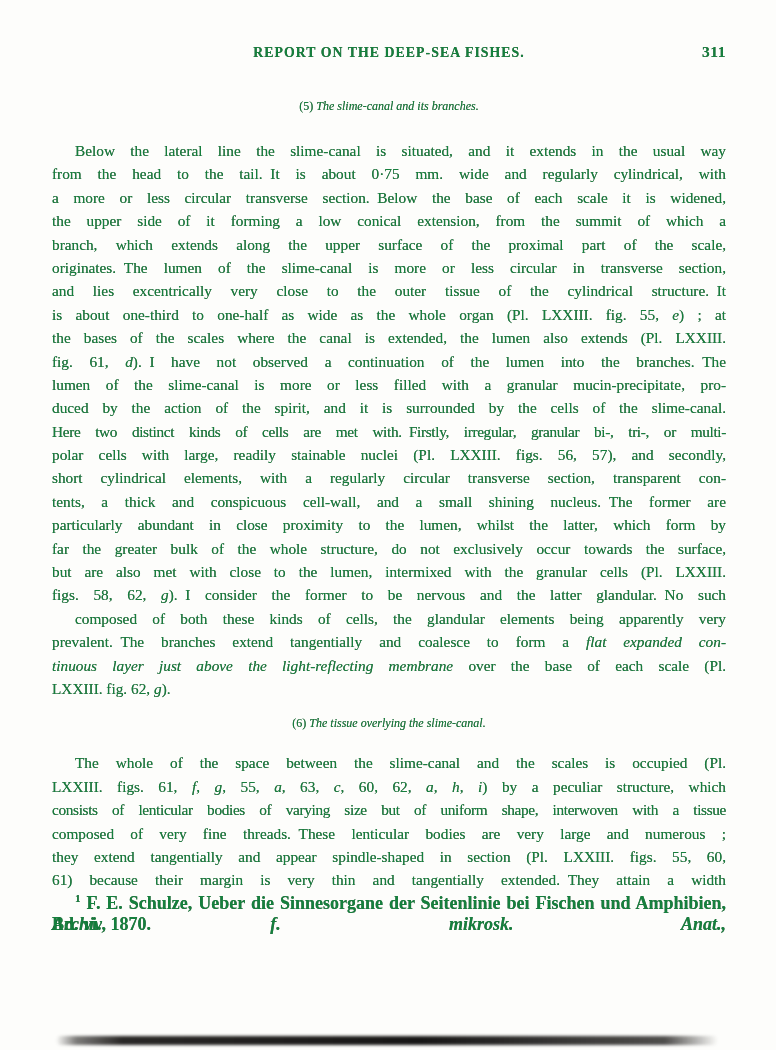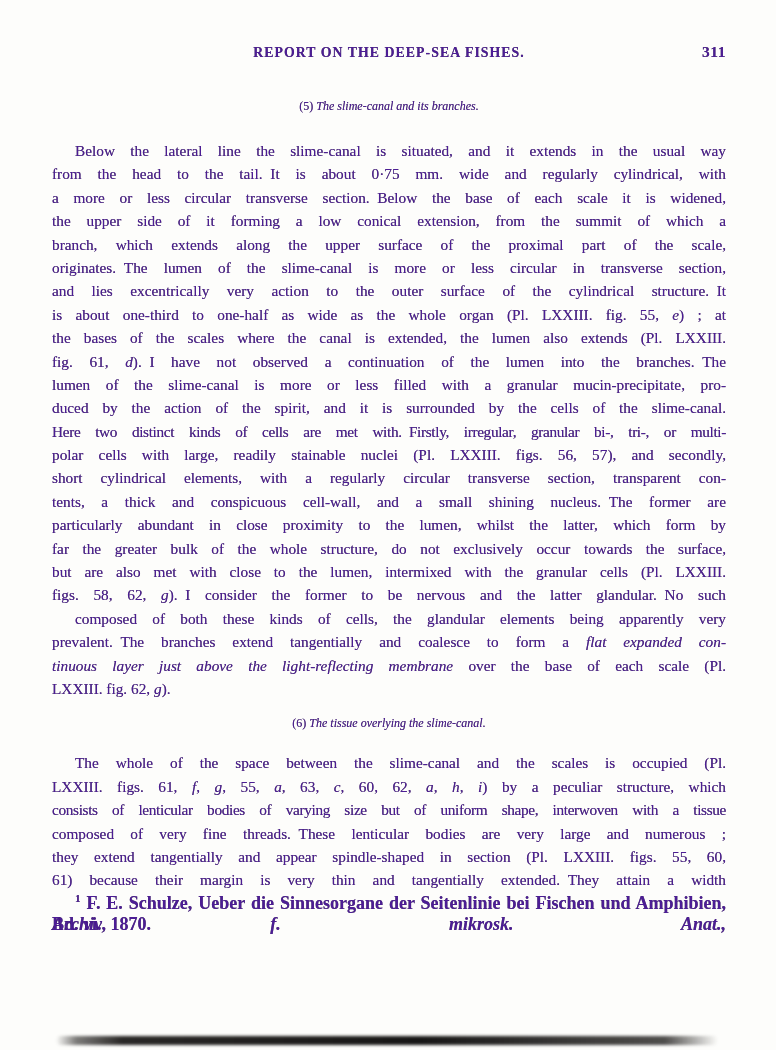--- a/index.html
+++ b/index.html
@@ -2,21 +2,21 @@
 <html><head>
 <meta charset="utf-8">
 <style>
   html,body{margin:0;padding:0;background:#ffffff;}
   .page{
     position:relative;
     width:776px;height:1050px;
     background:#fdfdfb;
     overflow:hidden;
     font-family:"Liberation Serif","DejaVu Serif",serif;
-    color:#4c1d95;
+    color:#15803d;
   }
   .page *{text-shadow:0 0 .35px rgba(23,18,14,.65);}
   .running-header{
     position:absolute;top:45px;left:52px;width:674px;height:20px;
   }
   .header-title{
     text-align:center;
     font-weight:bold;
     font-size:13.8px;
     letter-spacing:1.05px;
@@ -82,21 +82,21 @@
   <h2 class="section-heading h5"><span>(5) </span><span class="it">The slime-canal and its branches.</span></h2>
 
   <div class="body-block">
     <div class="para p1">
         <div class="line"><span>Below the lateral line the slime-canal is situated, and it extends in the usual way</span></div>
         <div class="line"><span>from the head to the tail. It is about 0·75 mm. wide and regularly cylindrical, with</span></div>
         <div class="line"><span>a more or less circular transverse section. Below the base of each scale it is widened,</span></div>
         <div class="line"><span>the upper side of it forming a low conical extension, from the summit of which a</span></div>
         <div class="line"><span>branch, which extends along the upper surface of the proximal part of the scale,</span></div>
         <div class="line"><span>originates. The lumen of the slime-canal is more or less circular in transverse section,</span></div>
-        <div class="line"><span>and lies excentrically very action to the outer surface of the cylindrical structure. It</span></div>
+        <div class="line"><span>and lies excentrically very close to the outer tissue of the cylindrical structure. It</span></div>
         <div class="line"><span>is about one-third to one-half as wide as the whole organ (Pl. LXXIII. fig. 55, </span><span class="it">e</span><span>) ; at</span></div>
         <div class="line"><span>the bases of the scales where the canal is extended, the lumen also extends (Pl. LXXIII.</span></div>
         <div class="line"><span>fig. 61, </span><span class="it">d</span><span>). I have not observed a continuation of the lumen into the branches. The</span></div>
         <div class="line"><span>lumen of the slime-canal is more or less filled with a granular mucin-precipitate, pro-</span></div>
         <div class="line"><span>duced by the action of the spirit, and it is surrounded by the cells of the slime-canal.</span></div>
         <div class="line tight"><span>Here two distinct kinds of cells are met with. Firstly, irregular, granular bi-, tri-, or multi-</span></div>
         <div class="line"><span>polar cells with large, readily stainable nuclei (Pl. LXXIII. figs. 56, 57), and secondly,</span></div>
         <div class="line"><span>short cylindrical elements, with a regularly circular transverse section, transparent con-</span></div>
         <div class="line"><span>tents, a thick and conspicuous cell-wall, and a small shining nucleus. The former are</span></div>
         <div class="line"><span>particularly abundant in close proximity to the lumen, whilst the latter, which form by</span></div>

